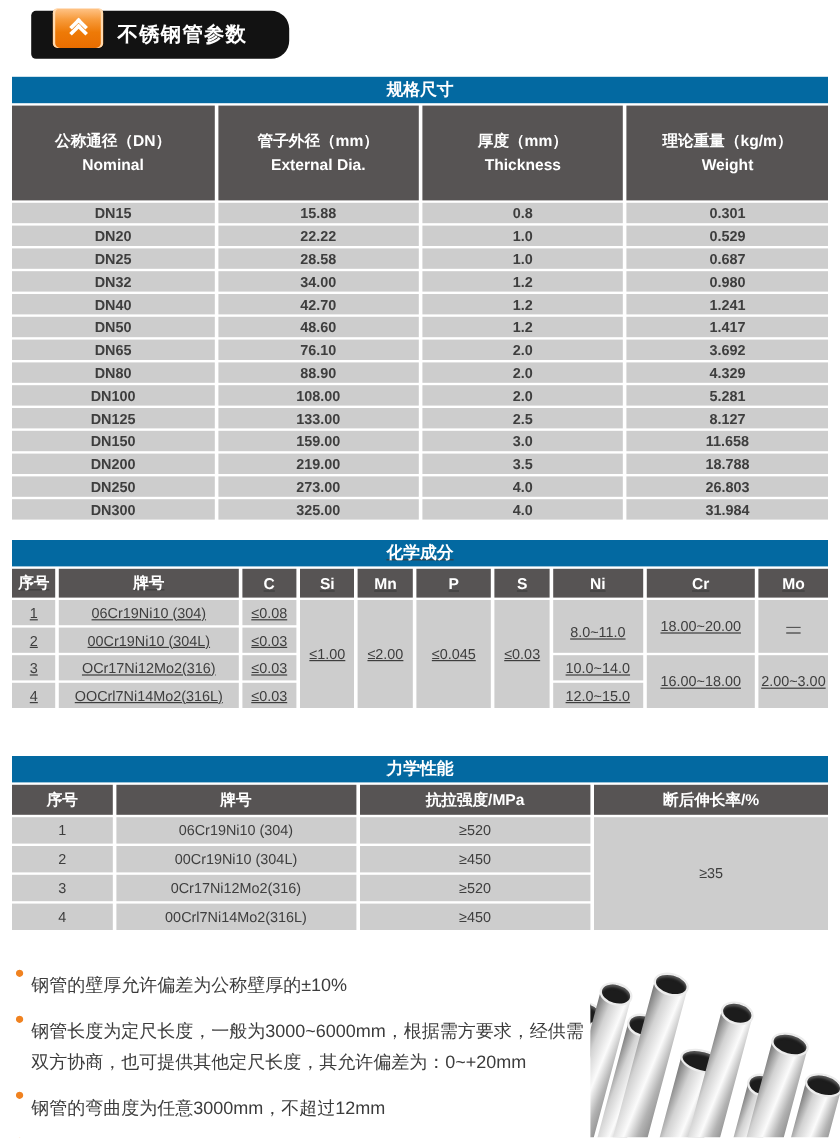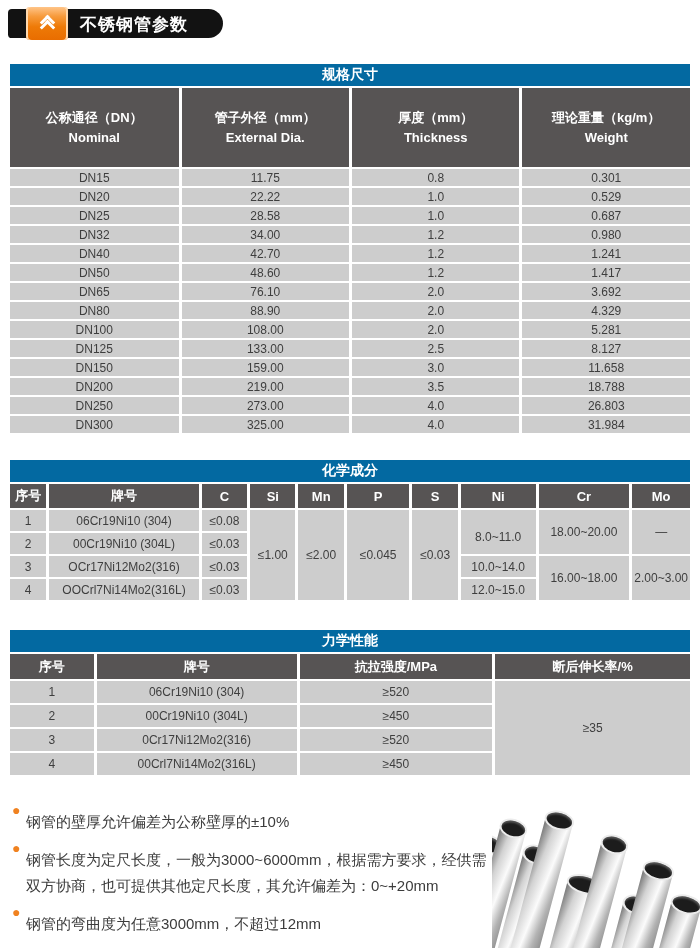--- a/index.html
+++ b/index.html
@@ -1,21 +1,21 @@
 <!DOCTYPE html>
 <html><head>
 <meta charset="utf-8">
 <style>
   * { margin:0; padding:0; box-sizing:border-box; }
   html,body { width:700px; height:948px; background:#fff; overflow:hidden;
     font-family:"Liberation Sans","DejaVu Sans",sans-serif; color:#3e3e3e; }
   .page { position:relative; width:700px; height:948px; }
 
   
-  .banner { position:absolute; left:8px; top:9px; width:215px; height:29px;
+  .banner { position:absolute; left:26px; top:9px; width:215px; height:40px;
     background:#121212; border-radius:4px 15px 15px 4px; }
   .banner-badge { position:absolute; left:18px; top:-2px; width:42px; height:33px;
     border-radius:4px; background:linear-gradient(180deg,#ffc488 0%,#f79b3c 28%,#ee7a07 60%,#e96d00 100%);
     box-shadow:inset 2px 0 0 #ffd9ae, inset -2px 0 0 #ffd9ae;
     display:flex; flex-direction:column; align-items:center; justify-content:center; }
   .chev { width:11px; height:11px; border-top:3px solid #fff; border-right:3px solid #fff;
     transform:rotate(-45deg); margin-top:-6px; }
   .chev:first-child { margin-top:2px; }
   .banner-title { position:absolute; left:72px; top:50%; transform:translateY(-50%);
     color:#fff; font-size:17px; font-weight:bold; letter-spacing:1px; white-space:nowrap; }
@@ -23,23 +23,23 @@
   
   table { border-collapse:separate; border-spacing:3px 2px; table-layout:fixed;
     position:absolute; left:7px; width:686px; }
   th,td { text-align:center; vertical-align:middle; overflow:hidden; }
   .tbl-title { background:#0369a1; color:#fff; font-size:14px; font-weight:bold; height:22px; }
   .colhead th { background:#575454; color:#fff; font-weight:bold; }
   td { background:#cdcdcd; font-size:12px; color:#3e3e3e; }
 
   .spec { top:62px; }
   .spec .colhead th { height:79px; font-size:13px; line-height:20px; }
-  .spec td { height:17px; }
-
-  .chem { top:458px; }
+  .spec td { height:17px;font-weight:bold; }
+
+  .chem { top:448px;text-decoration:underline; }
   .chem .colhead th { height:24px; font-size:13px; }
   .chem td { height:21px; }
   .chem td.vtop { vertical-align:top; padding-top:20px; }
 
   .mech { top:628px; }
   .mech .colhead th { height:25px; font-size:13px; }
   .mech td { height:22px; }
 
   
   .notes { position:absolute; left:12px; top:797px; width:478px; list-style:none; }
@@ -105,21 +105,21 @@
           </th>
         <th>
           <div>理论重量（kg/m）</div>
             <div>Weight</div>
           </th>
       </tr>
     </thead>
     <tbody id="spec-body">
         <tr>
           <td>DN15</td>
-          <td>11.75</td>
+          <td>15.88</td>
           <td>0.8</td>
           <td>0.301</td>
         </tr>
         <tr>
           <td>DN20</td>
           <td>22.22</td>
           <td>1.0</td>
           <td>0.529</td>
         </tr>
         <tr>

